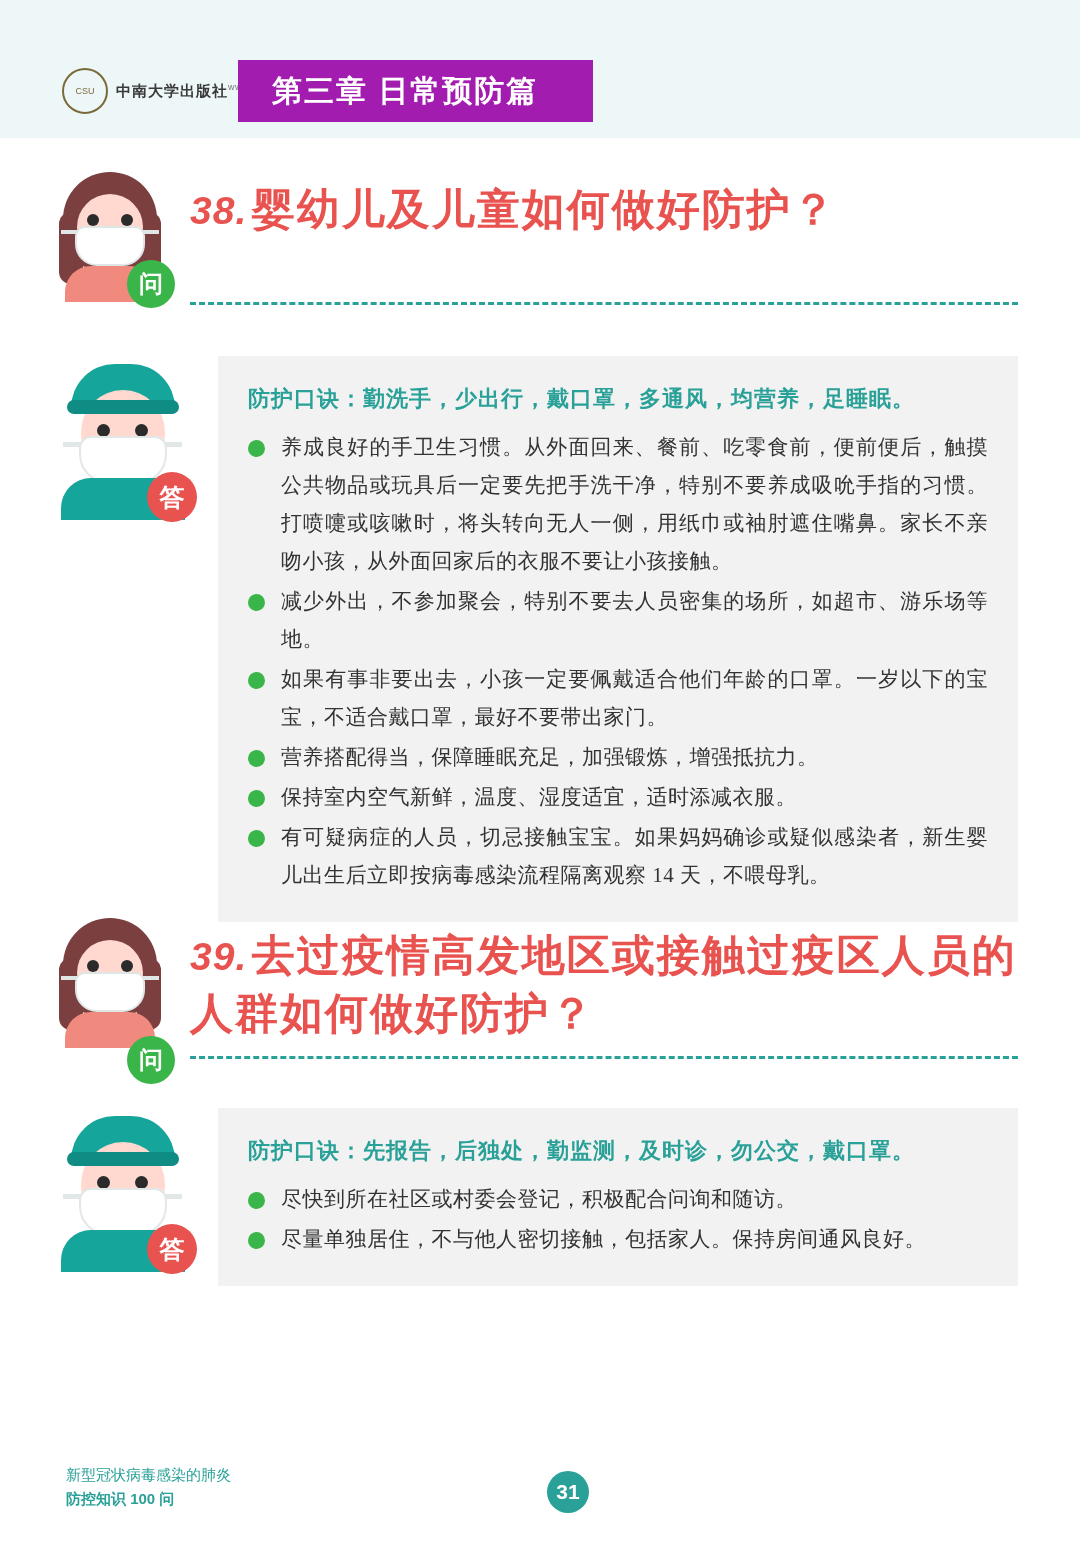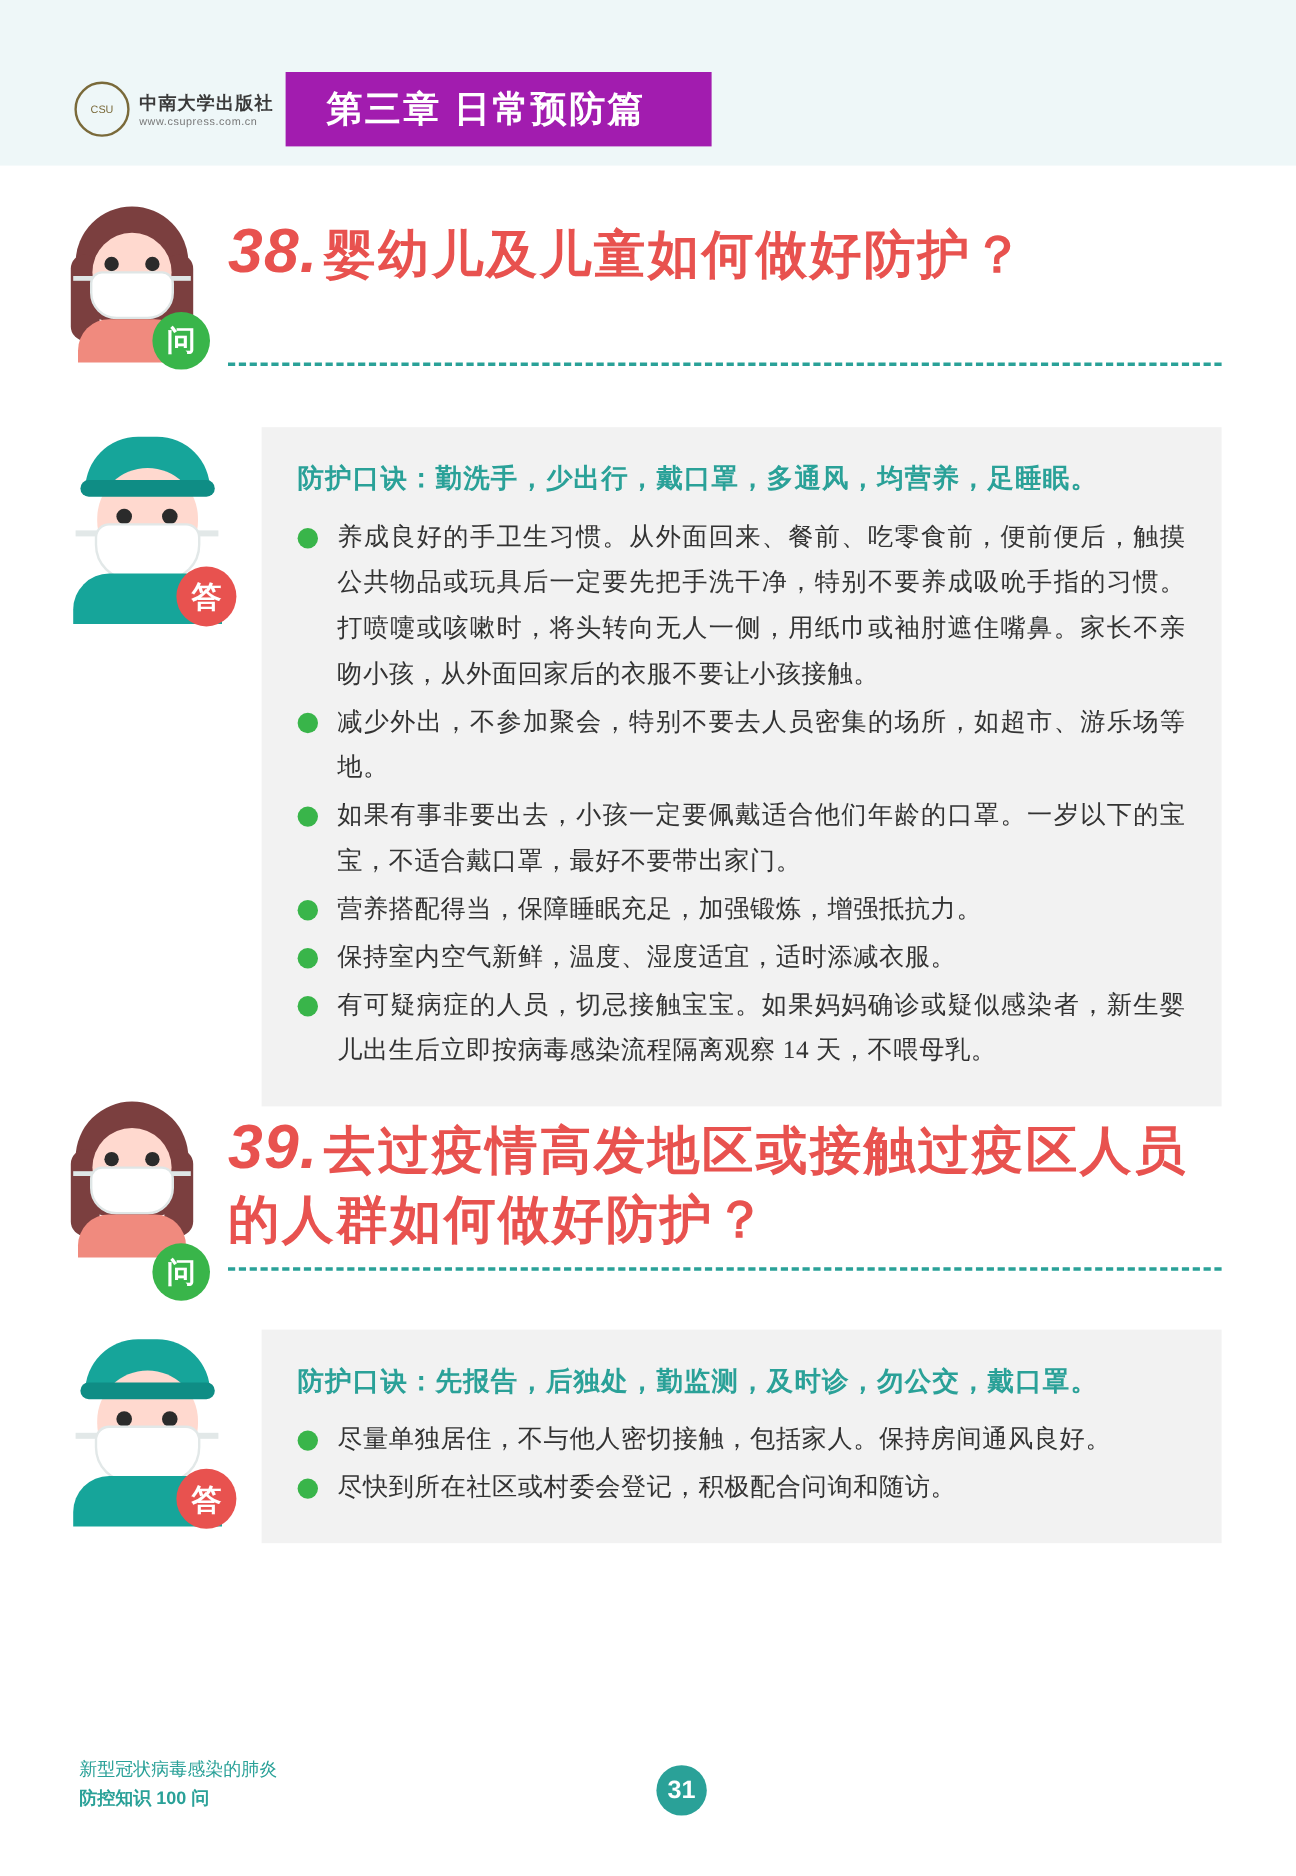--- a/index.html
+++ b/index.html
@@ -9,32 +9,32 @@
     position:relative;overflow:hidden;
   }
   .page{position:relative;width:1080px;height:1563px;}
 
   
   .header{position:absolute;top:0;left:0;width:1080px;height:150px;}
   .header-bg{position:absolute;top:0;left:0;width:1080px;height:138px;background:#eef7f8;}
   .logo{position:absolute;left:62px;top:68px;display:flex;align-items:center;gap:8px;}
   .logo-seal{width:42px;height:42px;border-radius:50%;border:2px solid #7a6a3a;
     display:flex;align-items:center;justify-content:center;color:#7a6a3a;font-size:9px;line-height:1;text-align:center;}
-  .logo-text{display:flex;flex-direction:column;justify-content:center;}
+  .logo-text{display:flex;flex-direction:row;justify-content:center;}
   .logo-cn{font-size:15px;color:#3a3a3a;letter-spacing:1px;font-weight:bold;}
   .logo-url{font-size:9px;color:#777;letter-spacing:0.5px;}
   .chapter-tab{position:absolute;left:238px;top:60px;height:62px;min-width:355px;
     background:#a21caf;display:flex;align-items:center;padding:0 34px;box-sizing:border-box;}
   .chapter-tab span{color:#ffffff;font-size:30px;font-weight:bold;letter-spacing:2px;}
 
   
   .q-block{position:absolute;left:0;width:1080px;}
   .q-avatar{position:absolute;left:55px;top:0;width:110px;height:130px;}
   .q-title{position:absolute;left:190px;top:8px;width:830px;}
-  .q-num{color:#e8524f;font-size:52px;font-weight:bold;font-style:italic;letter-spacing:1px;}
+  .q-num{color:#e8524f;font-size:39px;font-weight:bold;font-style:italic;letter-spacing:1px;}
   .q-text{color:#e8524f;font-size:43px;font-weight:bold;letter-spacing:2px;line-height:58px;}
   .dashed{position:absolute;left:190px;width:828px;border-top:3px dashed #2aa198;}
 
   
   .a-avatar{position:absolute;left:55px;width:135px;height:160px;}
   .a-body{position:absolute;left:218px;width:800px;background:#f2f2f2;box-sizing:border-box;padding:28px 30px 26px 30px;}
   .a-motto{color:#2aa198;font-size:22px;font-weight:bold;letter-spacing:1px;margin-bottom:14px;}
   .a-item{display:flex;align-items:flex-start;margin-bottom:2px;}
   .bullet{flex:0 0 auto;width:17px;height:17px;border-radius:50%;background:#39b54a;margin:12px 16px 0 0;}
   .a-text{flex:1;color:#333333;font-size:21px;line-height:38px;text-align:justify;letter-spacing:0.5px;font-family:Liberation Serif, serif;}
@@ -212,25 +212,25 @@
     </div>
     <div class="badge-a">
       <span>答</span>
     </div>
   </div>
 
   <div class="a-body" style="top:1108px;">
     <div class="a-motto">防护口诀：先报告，后独处，勤监测，及时诊，勿公交，戴口罩。</div>
     <div class="a-item">
       <div class="bullet"></div>
+      <div class="a-text">尽快到所在社区或村委会登记，积极配合问询和随访。</div>
+    </div>
+    <div class="a-item">
+      <div class="bullet"></div>
       <div class="a-text">尽量单独居住，不与他人密切接触，包括家人。保持房间通风良好。</div>
-    </div>
-    <div class="a-item">
-      <div class="bullet"></div>
-      <div class="a-text">尽快到所在社区或村委会登记，积极配合问询和随访。</div>
     </div>
   </div>
 
   <div class="footer">
     <div class="footer-text">
       <div class="l1">新型冠状病毒感染的肺炎</div>
       <div>防控知识 100 问</div>
     </div>
     <div class="page-badge">
       <span>31</span>

